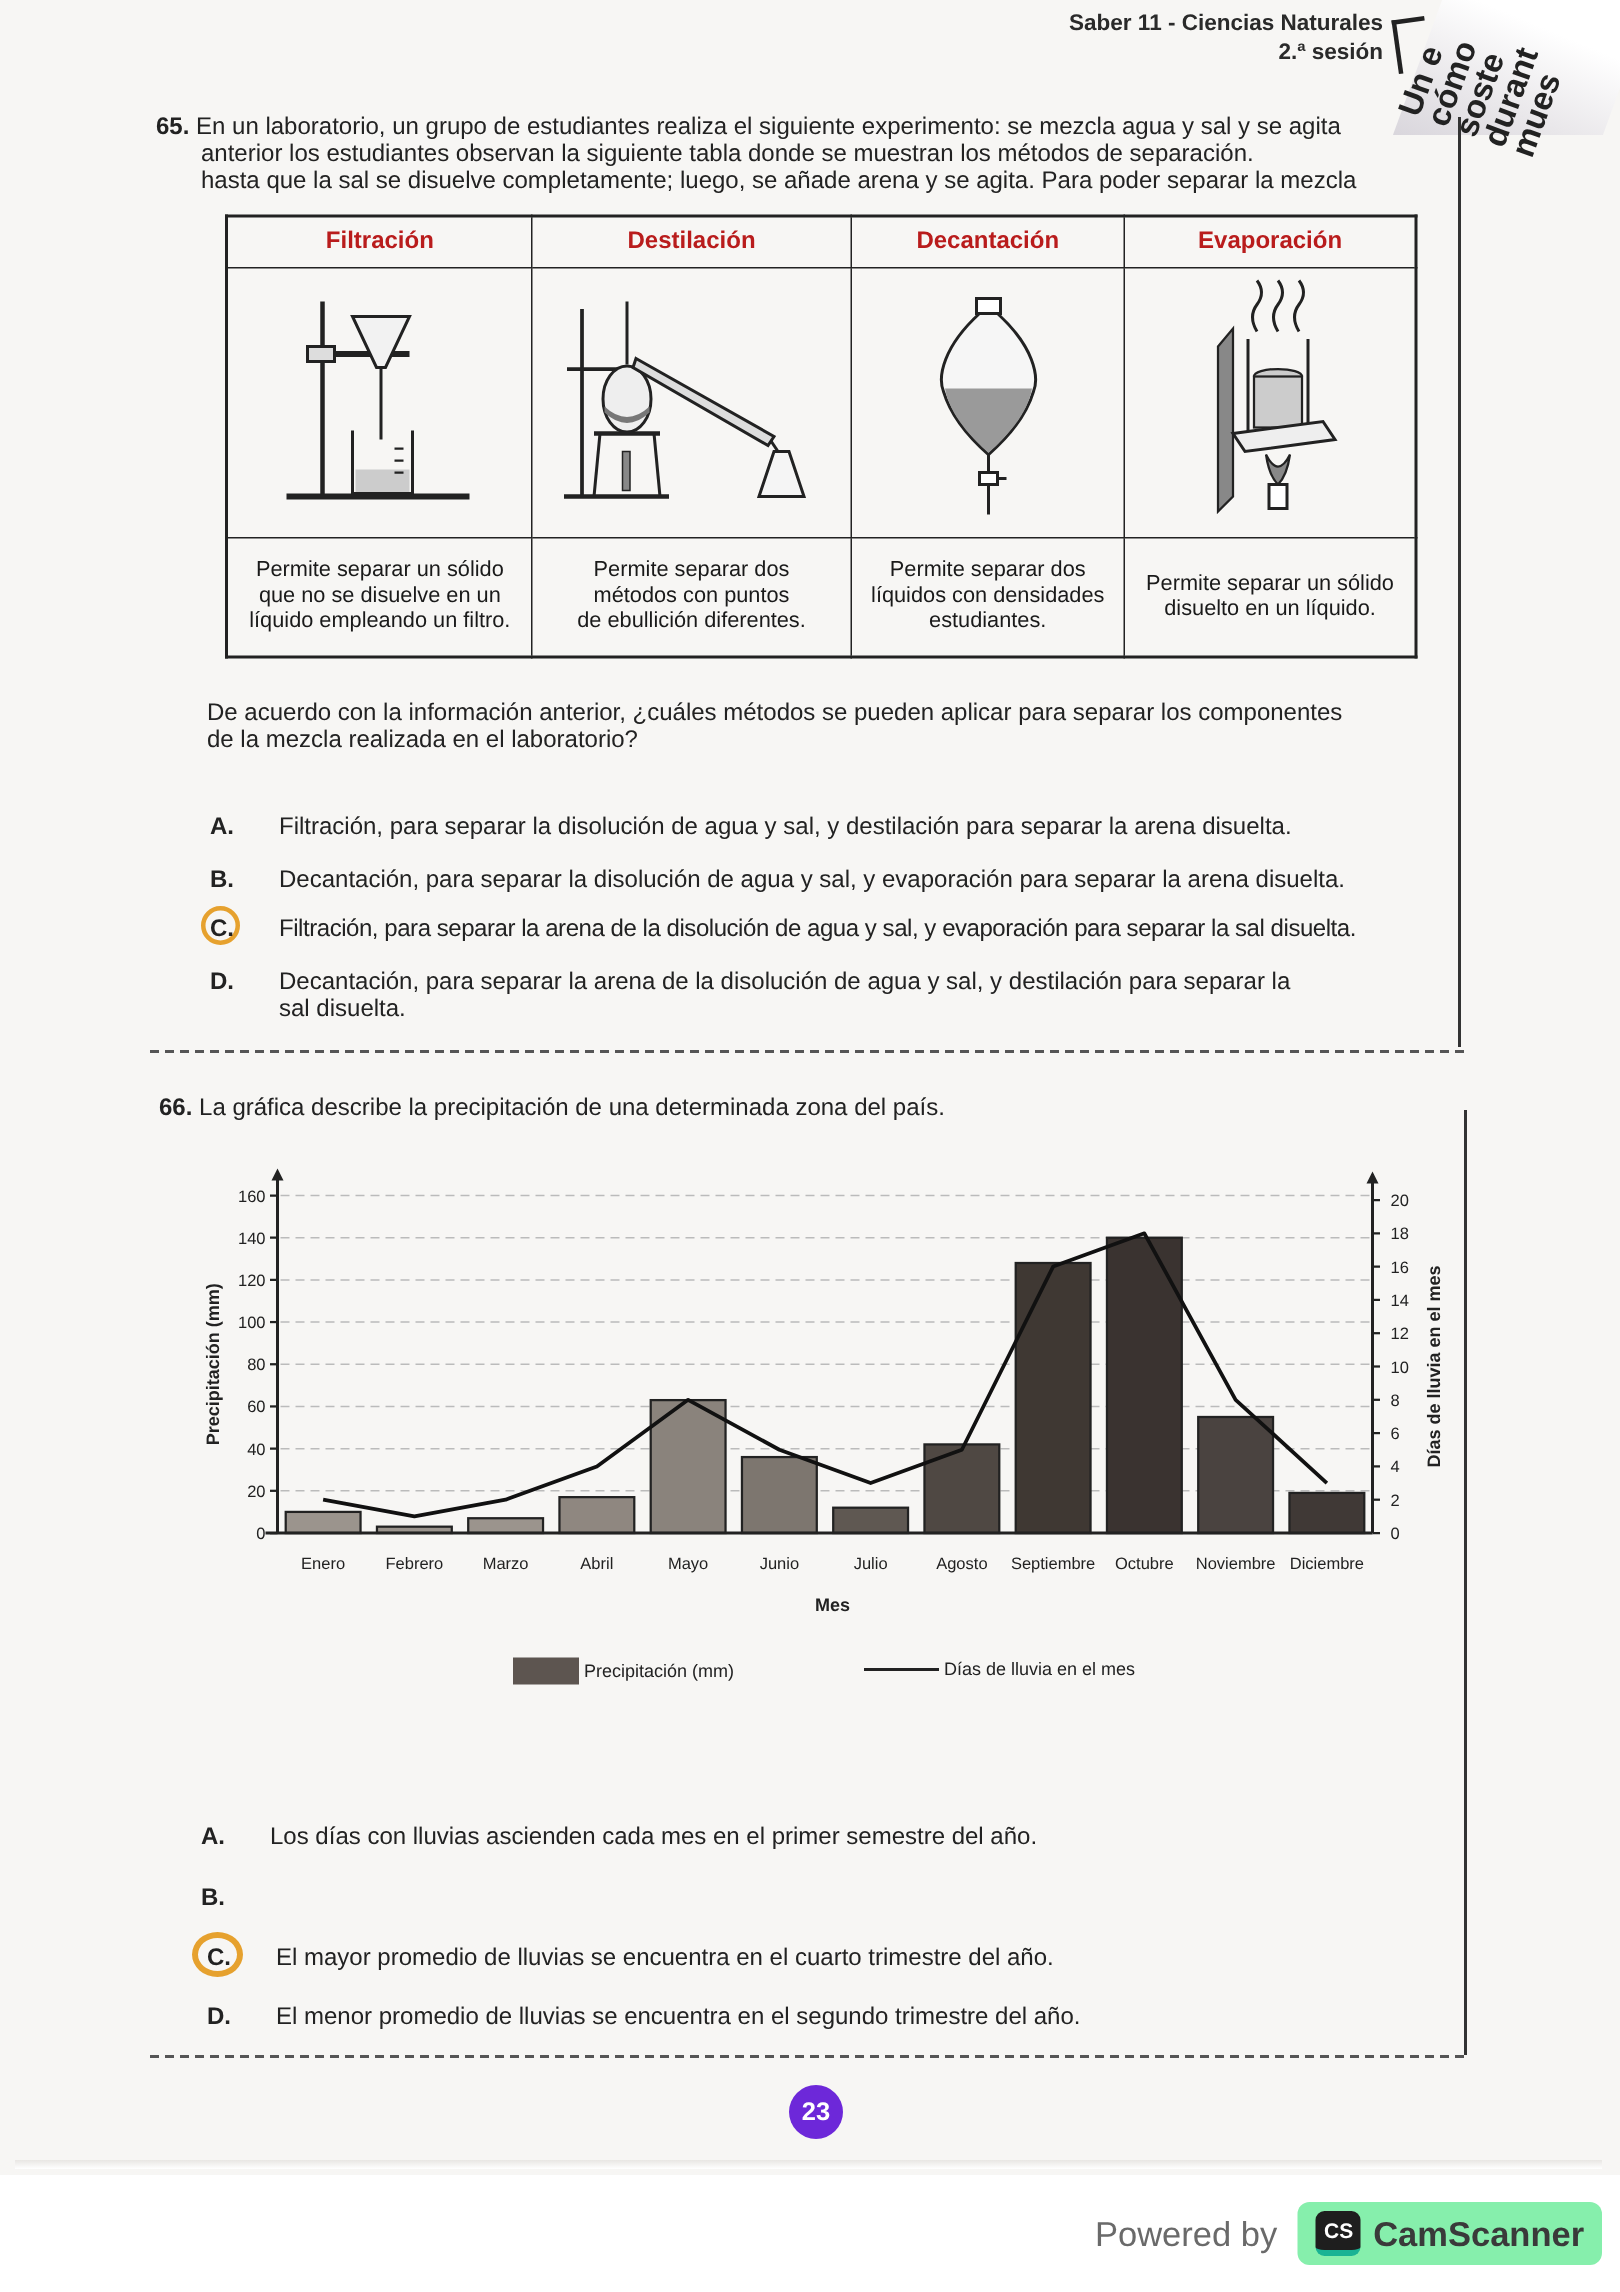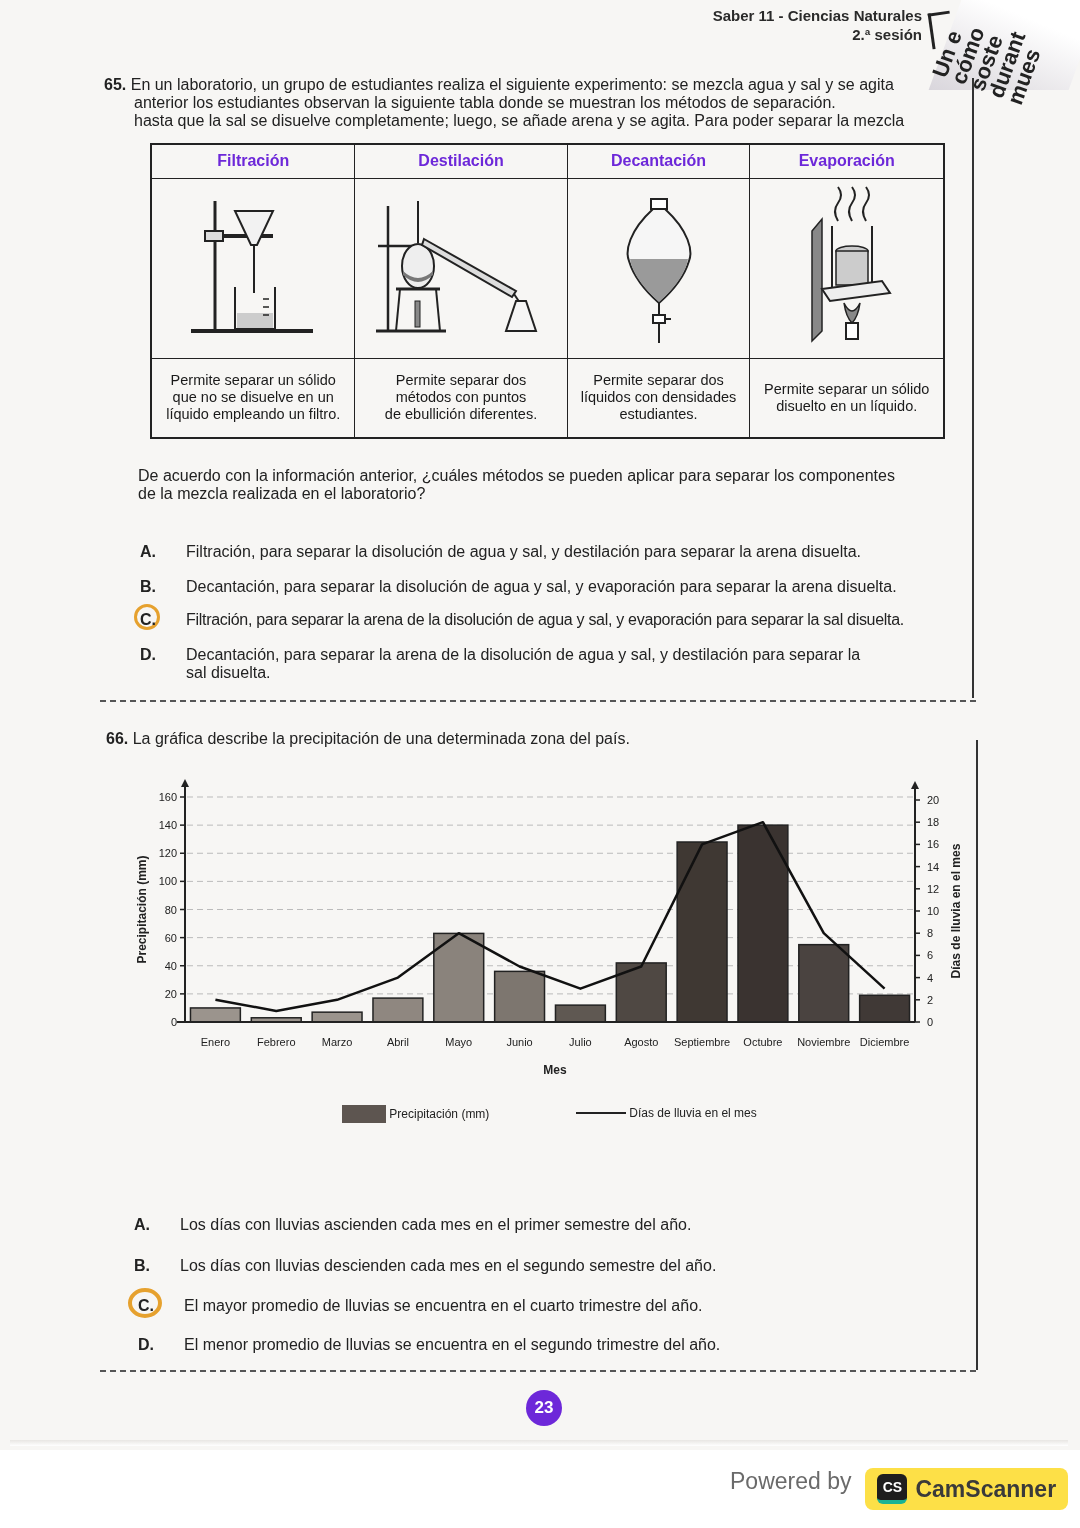--- a/index.html
+++ b/index.html
@@ -10,33 +10,33 @@
   .header { position: absolute; right: 158px; top: 6px; text-align: right; font-size: 15px; line-height: 19px; font-weight: bold; color: #2a2a2a; }
   .bracket-mark { position: absolute; left: 930px; top: 12px; width: 22px; height: 36px; border-left: 3px solid #222; border-top: 3px solid #222; transform: rotate(-8deg); }
   .curl { position: absolute; left: 945px; top: 0; width: 140px; height: 90px; background: linear-gradient(200deg, #ffffff 30%, #e9e7ea 70%, #d9d6dc 100%); transform: skewX(-20deg); }
   .curl-text { position: absolute; left: 960px; top: -4px; font-size: 22px; line-height: 20px; font-weight: bold; color: #222; transform: rotate(-70deg); transform-origin: 40px 60px; white-space: pre; }
   .q-text { position: absolute; font-size: 16px; line-height: 18px; color: #222; }
   .q-num { font-weight: bold; }
   .right-rule { position: absolute; width: 2px; background: #333; }
   .dash-rule { position: absolute; height: 0; border-top: 2px dashed #555; }
   table.methods { position: absolute; left: 150px; top: 143px; width: 795px; border-collapse: collapse; border: 2px solid #222; }
   table.methods td, table.methods th { border: 1.5px solid #222; text-align: center; vertical-align: middle; }
-  table.methods th { height: 34px; font-size: 16px; font-weight: bold; color: #6d28d9; background: #f7f6f4; }
+  table.methods th { height: 34px; font-size: 16px; font-weight: bold; color: #b91c1c; background: #f7f6f4; }
   table.methods td.img-cell { height: 180px; }
   table.methods td.desc { height: 80px; font-size: 14.5px; line-height: 17px; padding: 0 4px; }
   .opt { position: absolute; font-size: 16px; line-height: 18px; color: #222; }
   .opt .letter { position: absolute; left: 0; font-weight: bold; }
   .opt .otext { position: absolute; left: 46px; white-space: nowrap; }
   .circle-mark { position: absolute; border: 3px solid #e6a12e; border-radius: 50%; }
   .chart-wrap { position: absolute; left: 130px; top: 775px; width: 850px; height: 360px; }
   .legend { position: absolute; top: 1105px; font-size: 12px; color: #222; }
   .pagenum { position: absolute; left: 526px; top: 1390px; width: 36px; height: 36px; border-radius: 50%; background: #6d28d9; color: #fff; font-weight: bold; font-size: 17px; line-height: 36px; text-align: center; }
-  .footer { position: absolute; left: 730px; top: 1468px; display: flex; gap: 14px; }
+  .footer { position: absolute; left: 730px; top: 1468px; display: flex; align-items: center; gap: 14px; }
   .footer .powered { font-size: 23px; color: #6a6a6a; }
-  .footer .badge { display: flex; align-items: center; gap: 8px; background: #fde047; border-radius: 8px; padding: 6px 12px; }
+  .footer .badge { display: flex; align-items: center; gap: 8px; background: #86efac; border-radius: 8px; padding: 6px 12px; }
   .footer .cs-logo { width: 30px; height: 30px; border-radius: 6px; background: #1e1e1e; color: #fff; font-weight: bold; font-size: 14px; line-height: 26px; text-align: center; border-bottom: 4px solid #1ab394; }
   .footer .cs-name { font-size: 23px; font-weight: bold; color: #3a3a3a; }
 </style>
 </head>
 <body>
 
 <div class="page">
 
   <div class="header">
     <div>Saber 11 - Ciencias Naturales</div>
@@ -275,21 +275,20 @@
     <span style="vertical-align:middle;">Días de lluvia en el mes</span>
   </div>
 
 
   <div class="opt" style="left:134px; top:1216px; width:820px; height:20px;">
     <span class="letter">A.</span>
     <span class="otext">Los días con lluvias ascienden cada mes en el primer semestre del año.</span>
   </div>
   <div class="opt" style="left:134px; top:1257px; width:820px; height:20px;">
     <span class="letter">B.</span>
-    <span class="otext">Los días con lluvias descienden cada mes en el segundo semestre del año.</span>
   </div>
   <div class="circle-mark" style="left:128px; top:1288px; width:34px; height:30px; border-width:4px;"></div>
   <div class="opt" style="left:138px; top:1297px; width:820px; height:20px;">
     <span class="letter">C.</span>
     <span class="otext">El mayor promedio de lluvias se encuentra en el cuarto trimestre del año.</span>
   </div>
   <div class="opt" style="left:138px; top:1336px; width:820px; height:20px;">
     <span class="letter">D.</span>
     <span class="otext">El menor promedio de lluvias se encuentra en el segundo trimestre del año.</span>
   </div>

